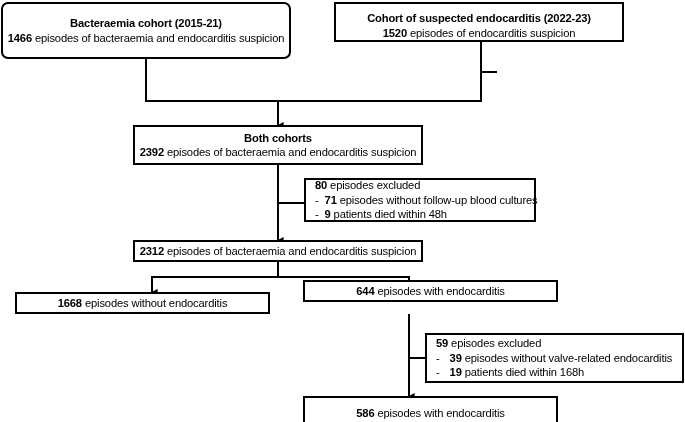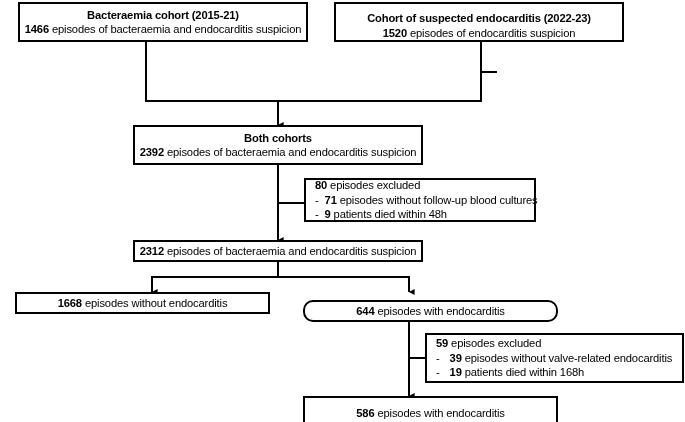--- a/index.html
+++ b/index.html
@@ -77,21 +77,21 @@
       <path d="M278,203 L304,203"></path>
 
       <path d="M278,262 L278,277 L152,277 L152,292" marker-end="url(#arrow)"></path>
       <path d="M278,277 L409,277 L409,292" marker-end="url(#arrow)"></path>
 
       <path d="M409,314 L409,396" marker-end="url(#arrow)"></path>
       <path d="M409,358 L425,358"></path>
     </g>
   </svg>
 
-  <div class="node center" style="left:18px; top:2px; width:290px; height:40px;">
+  <div class="node center" style="left:1px; top:2px; width:290px; height:57px;border-radius:7px;">
     <div class="line title">Bacteraemia cohort (2015-21)</div>
     <div class="line"><b>1466</b><span> episodes of bacteraemia and endocarditis suspicion</span></div>
   </div>
 
   <div class="node center" style="left:334px; top:2px; width:290px; height:40px;justify-content:flex-end;">
     <div class="line title">Cohort of suspected endocarditis (2022-23)</div>
     <div class="line"><b>1520</b><span> episodes of endocarditis suspicion</span></div>
   </div>
 
 
@@ -107,21 +107,21 @@
   </div>
 
   <div class="node center" style="left:133px; top:240px; width:290px; height:22px;">
     <div class="line"><b>2312</b><span> episodes of bacteraemia and endocarditis suspicion</span></div>
   </div>
 
   <div class="node center" style="left:15px; top:292px; width:255px; height:22px;">
     <div class="line"><b>1668</b><span> episodes without endocarditis</span></div>
   </div>
 
-  <div class="node center" style="left:303px; top:300px; width:255px; height:22px;border-radius:10px;">
+  <div class="node center" style="left:303px; top:280px; width:255px; height:22px;">
     <div class="line"><b>644</b><span> episodes with endocarditis</span></div>
   </div>
 
   <div class="node left" style="left:425px; top:333px; width:259px; height:50px;">
     <div class="line"><b>59</b><span> episodes excluded</span></div>
     <div class="line">-<span class="dash"></span><b>39</b><span> episodes without valve-related endocarditis</span></div>
     <div class="line">-<span class="dash"></span><b>19</b><span> patients died within 168h</span></div>
   </div>
 
   <div class="node center" style="left:303px; top:396px; width:255px; height:34px;">

